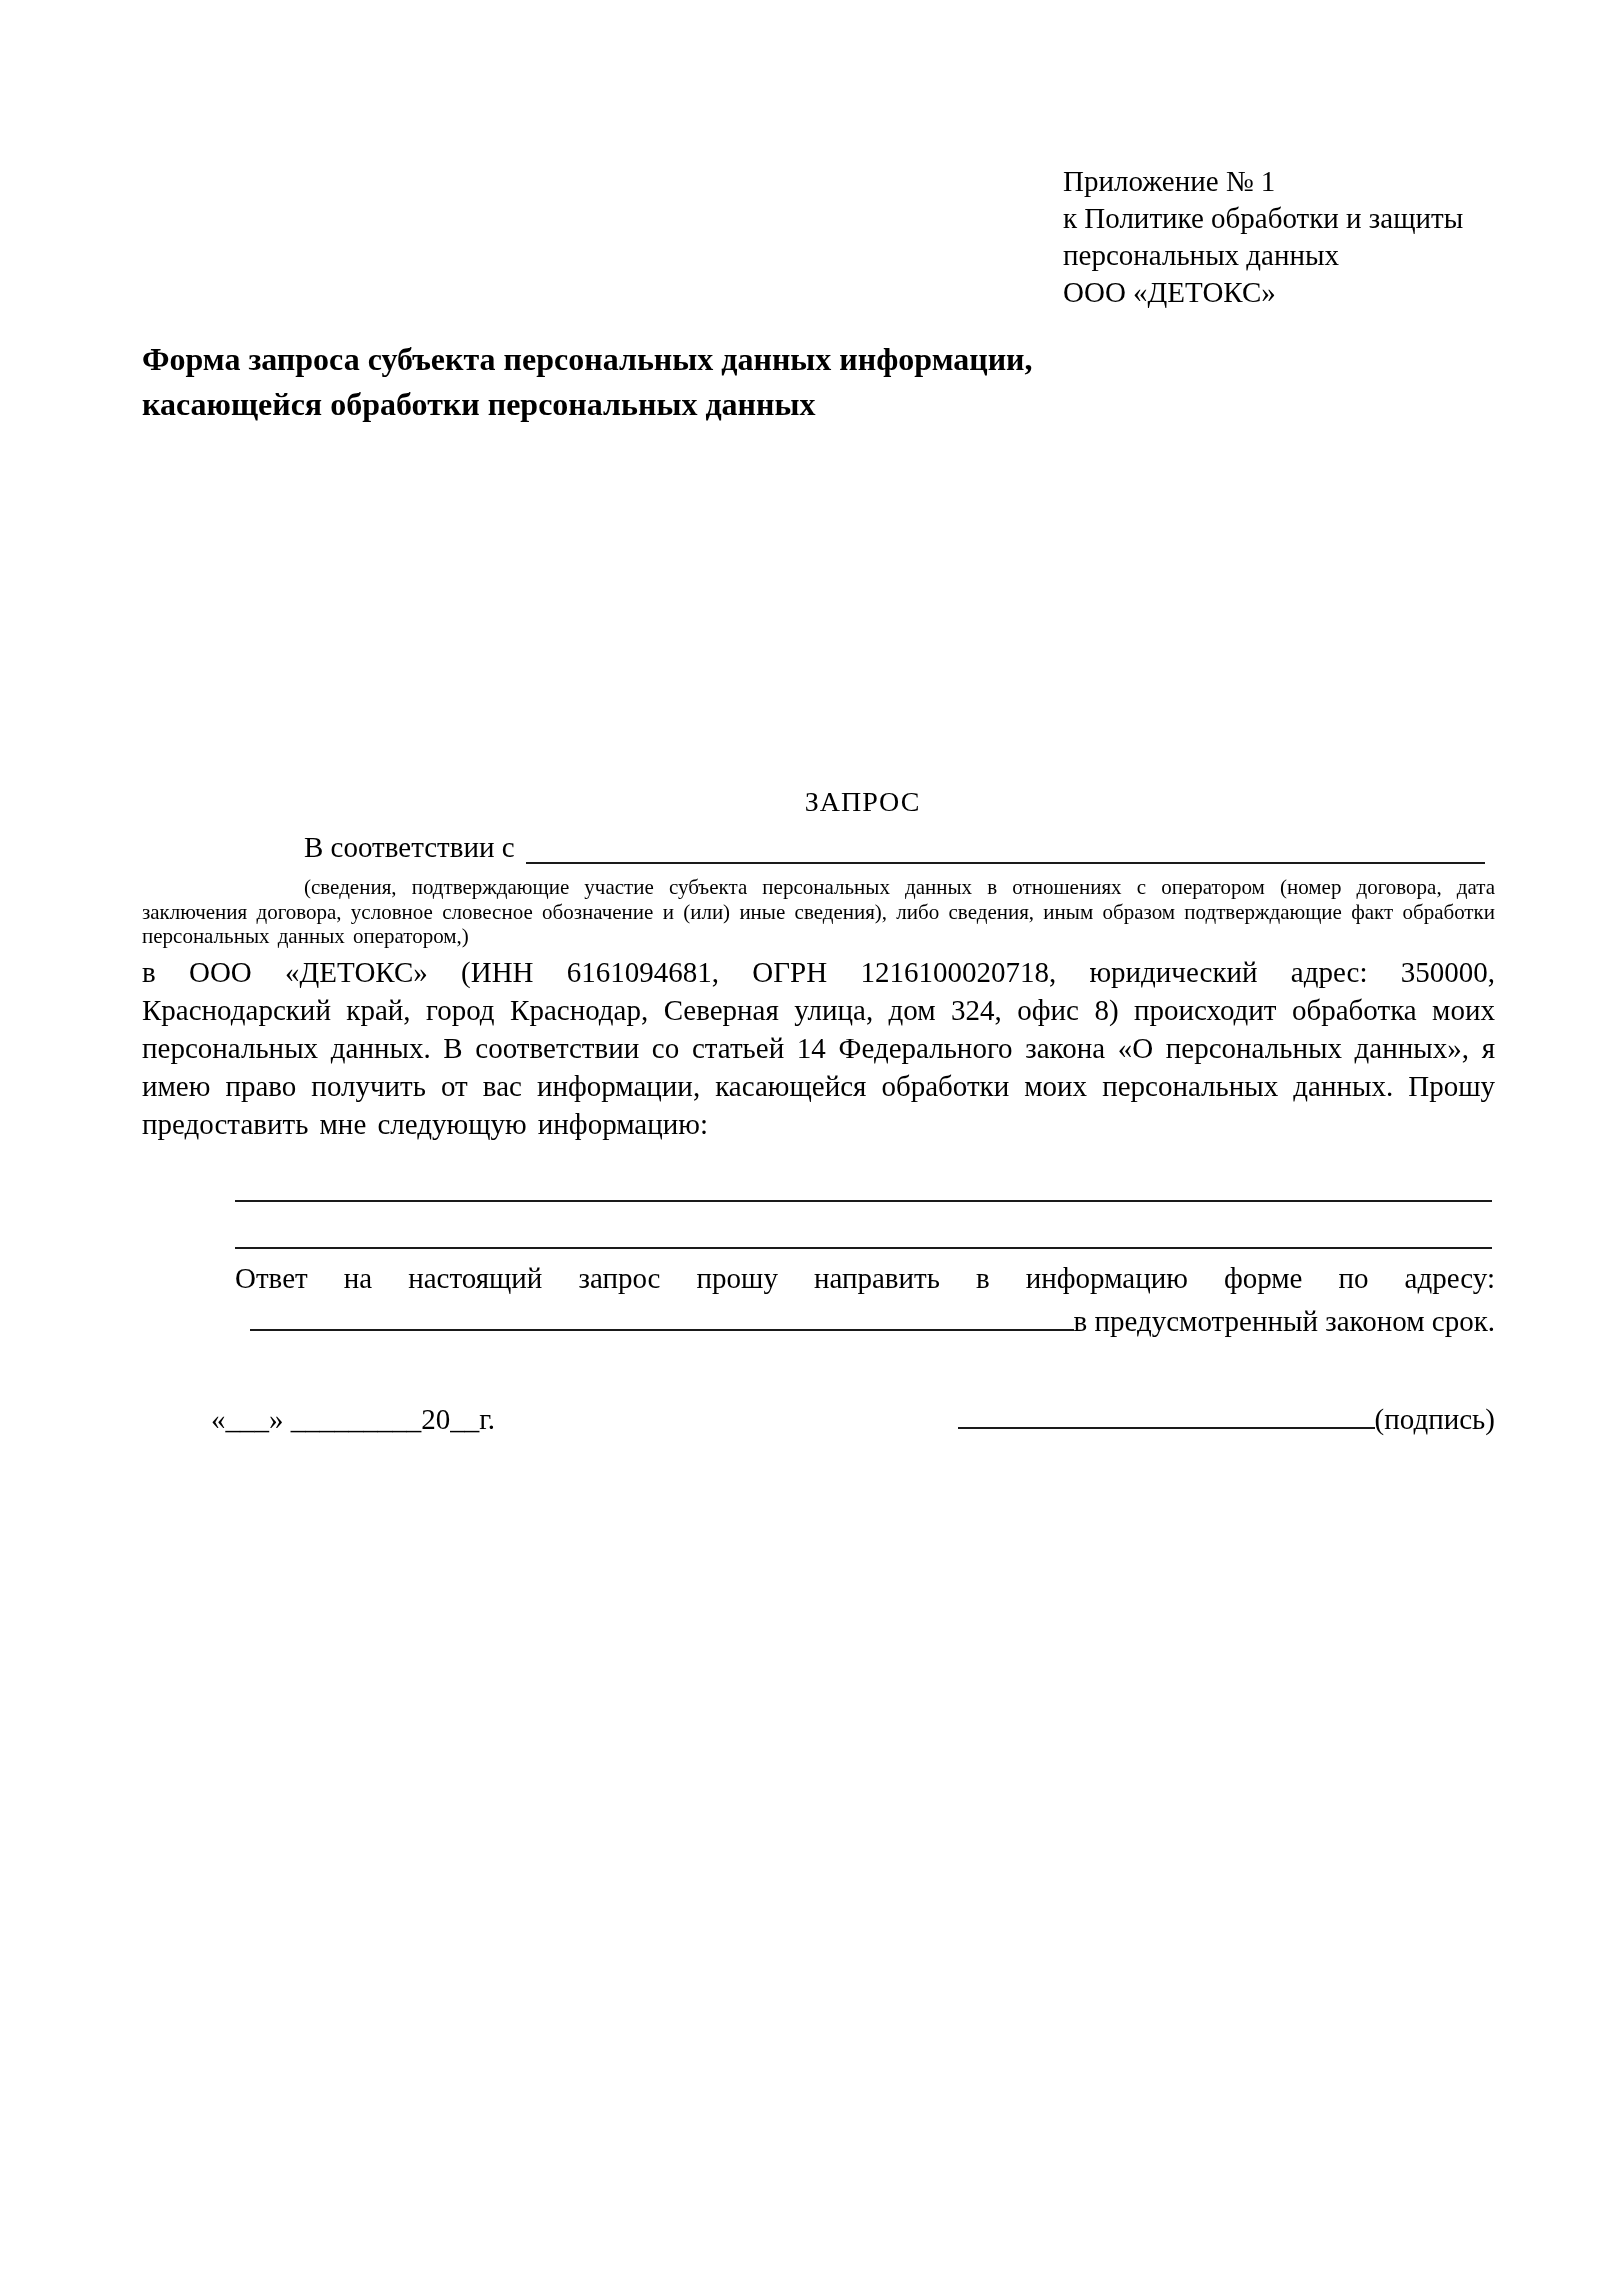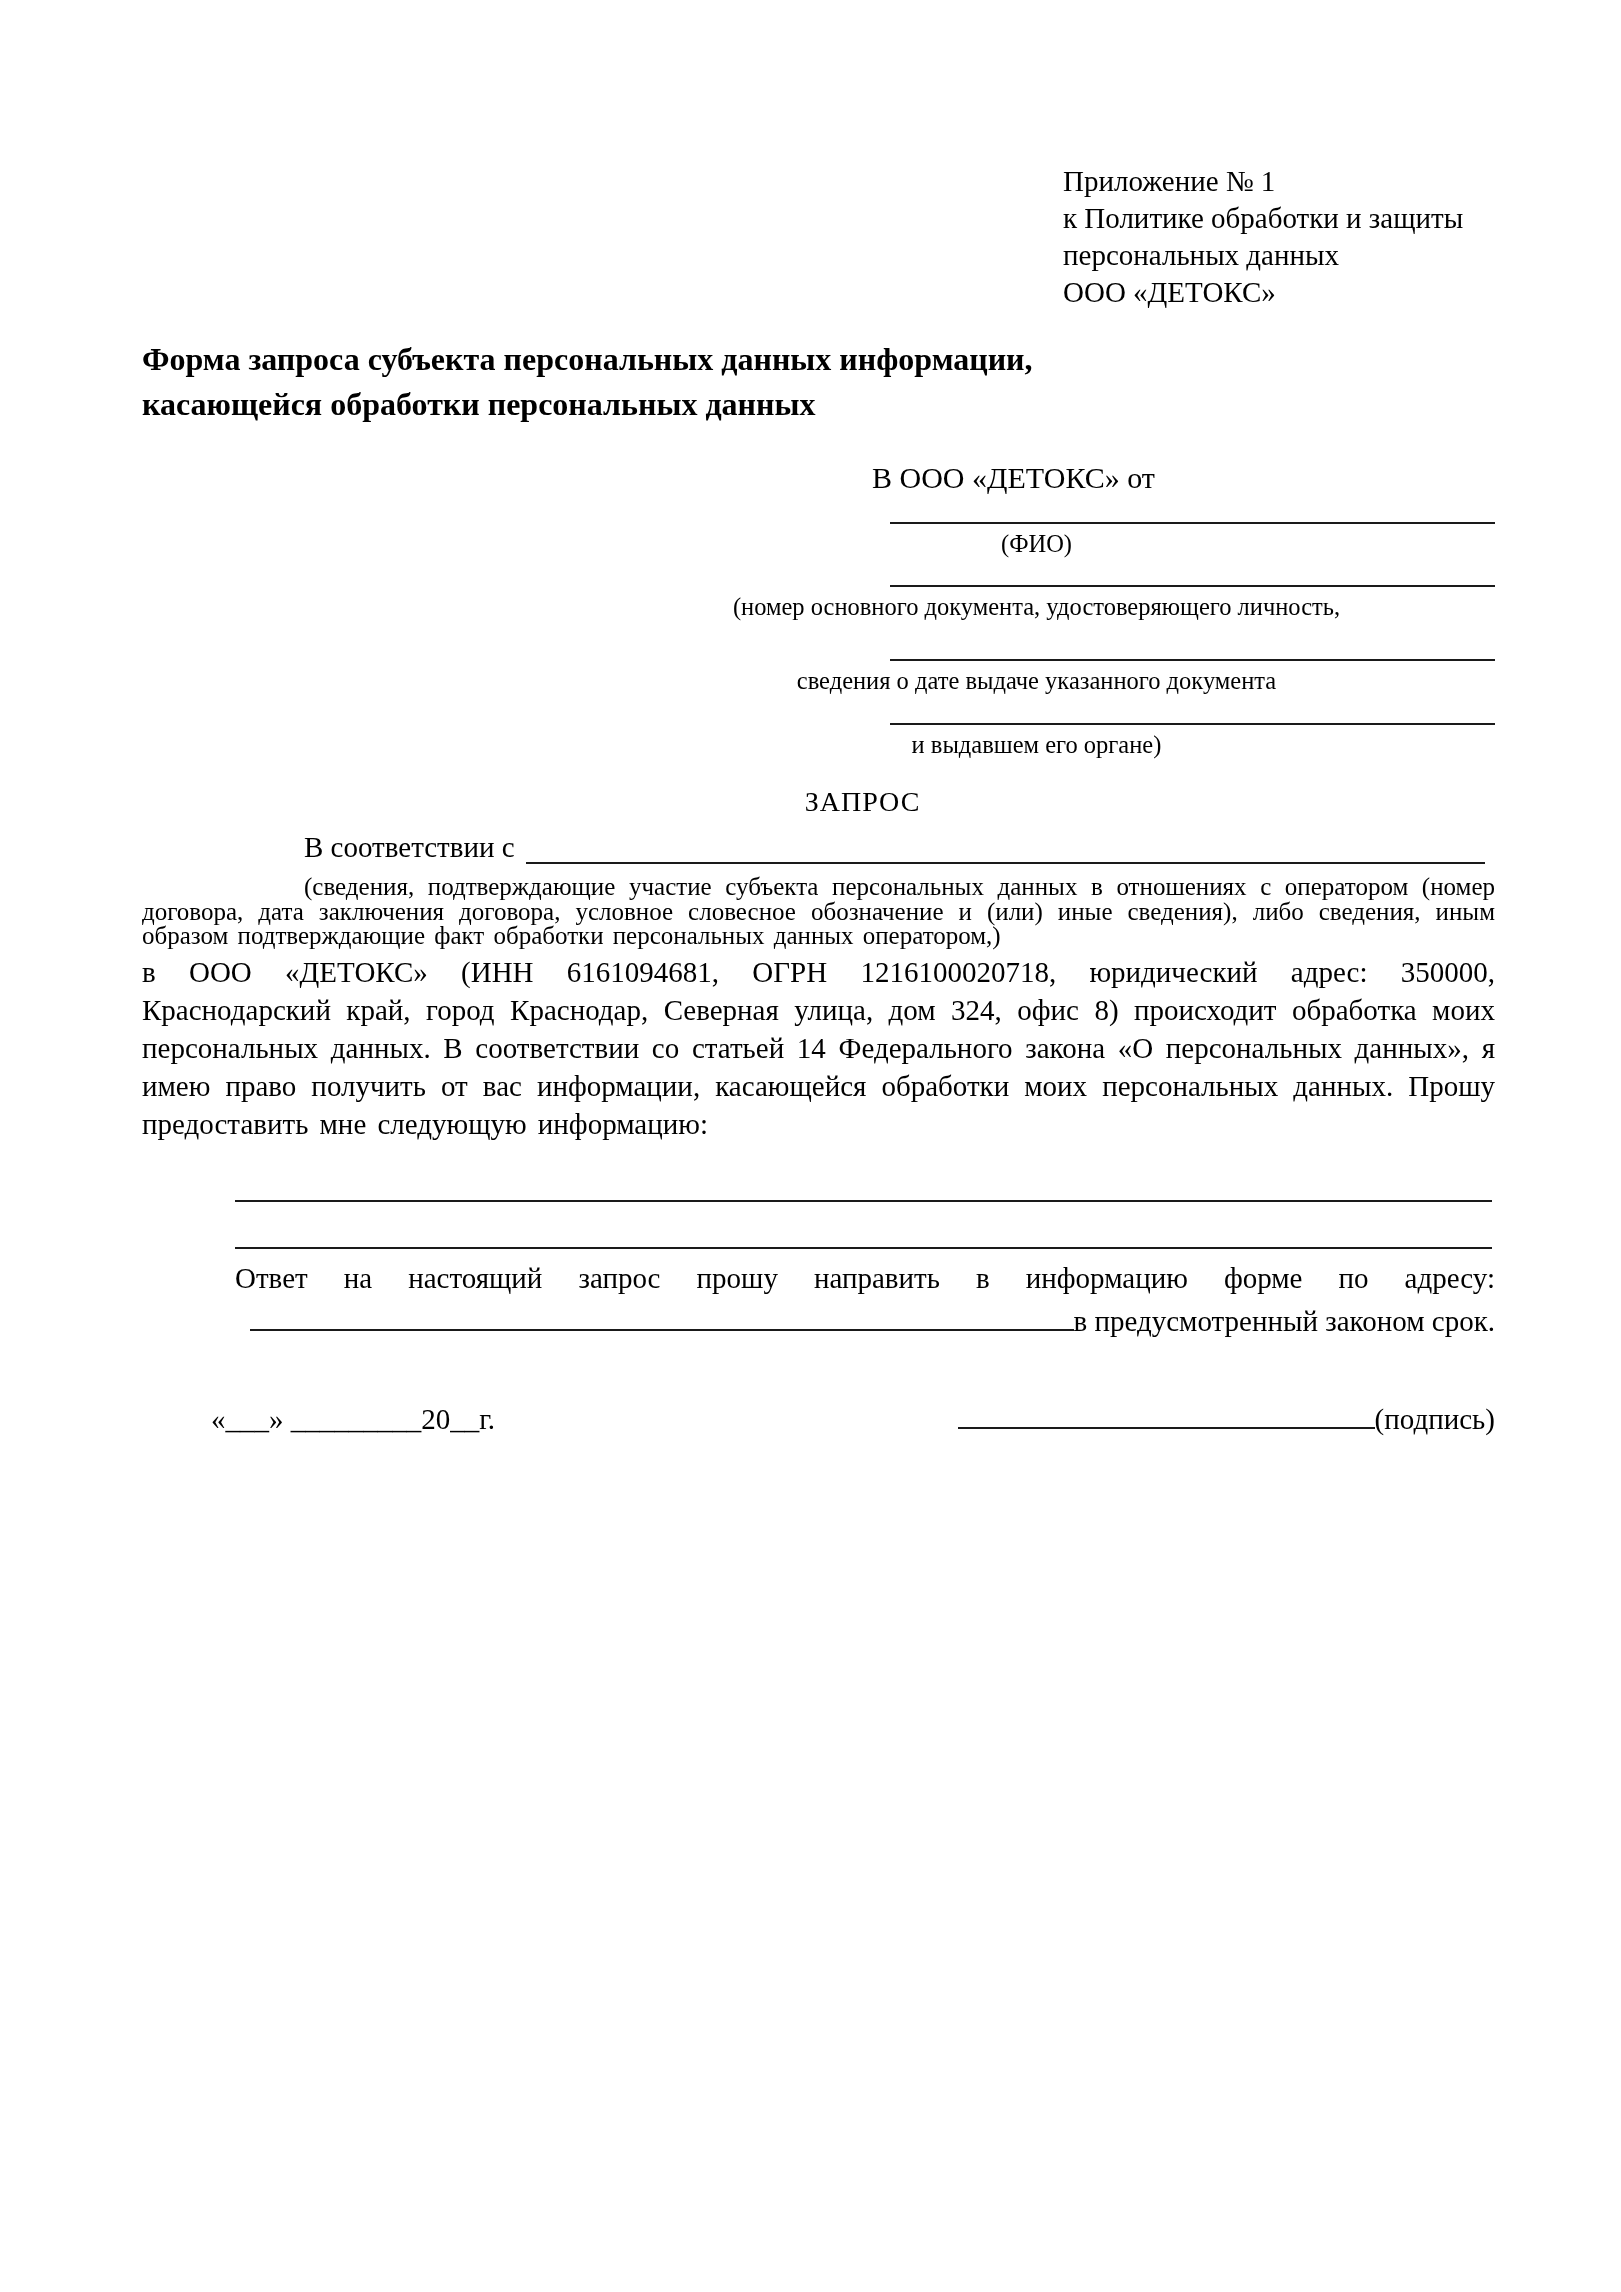--- a/index.html
+++ b/index.html
@@ -105,21 +105,21 @@
     border-bottom: 2.9px solid #1a1a1a;
     height: 33px;
   }
 
   
   .small-print {
     position: absolute;
     left: 142px;
     top: 875px;
     width: 1353px;
-    font-size: 25px;
+    font-size: 21px;
     line-height: 24.5px;
     text-align: justify;
     text-indent: 162px;
     word-spacing: 2.9px;
   }
 
   
   .body-par {
     position: absolute;
     left: 142px;
@@ -201,35 +201,20 @@
     <div>к Политике обработки и защиты</div>
     <div>персональных данных</div>
     <div>ООО «ДЕТОКС»</div>
   </div>
 
   <div class="doc-title">
     <div>Форма запроса субъекта персональных данных информации,</div>
     <div>касающейся обработки персональных данных</div>
   </div>
 
-  <div class="addressee">
-    <div class="to-label">В ООО «ДЕТОКС» от</div>
-
-    <div class="rule r1"></div>
-    <div class="caption c1">(ФИО)</div>
-
-    <div class="rule r2"></div>
-    <div class="caption c2">(номер основного документа, удостоверяющего личность,</div>
-
-    <div class="rule r3"></div>
-    <div class="caption c3">сведения о дате выдаче указанного документа</div>
-
-    <div class="rule r4"></div>
-    <div class="caption c4">и выдавшем его органе)</div>
-  </div>
 
   <div class="zapros">ЗАПРОС</div>
 
   <div class="accordance">
     <span class="label">В соответствии с</span>
     <span class="fill-line"></span>
   </div>
 
   <div class="small-print">(сведения, подтверждающие участие субъекта персональных данных в отношениях с оператором (номер договора, дата заключения договора, условное словесное обозначение и (или) иные сведения), либо сведения, иным образом подтверждающие факт обработки персональных данных оператором,)</div>
 

